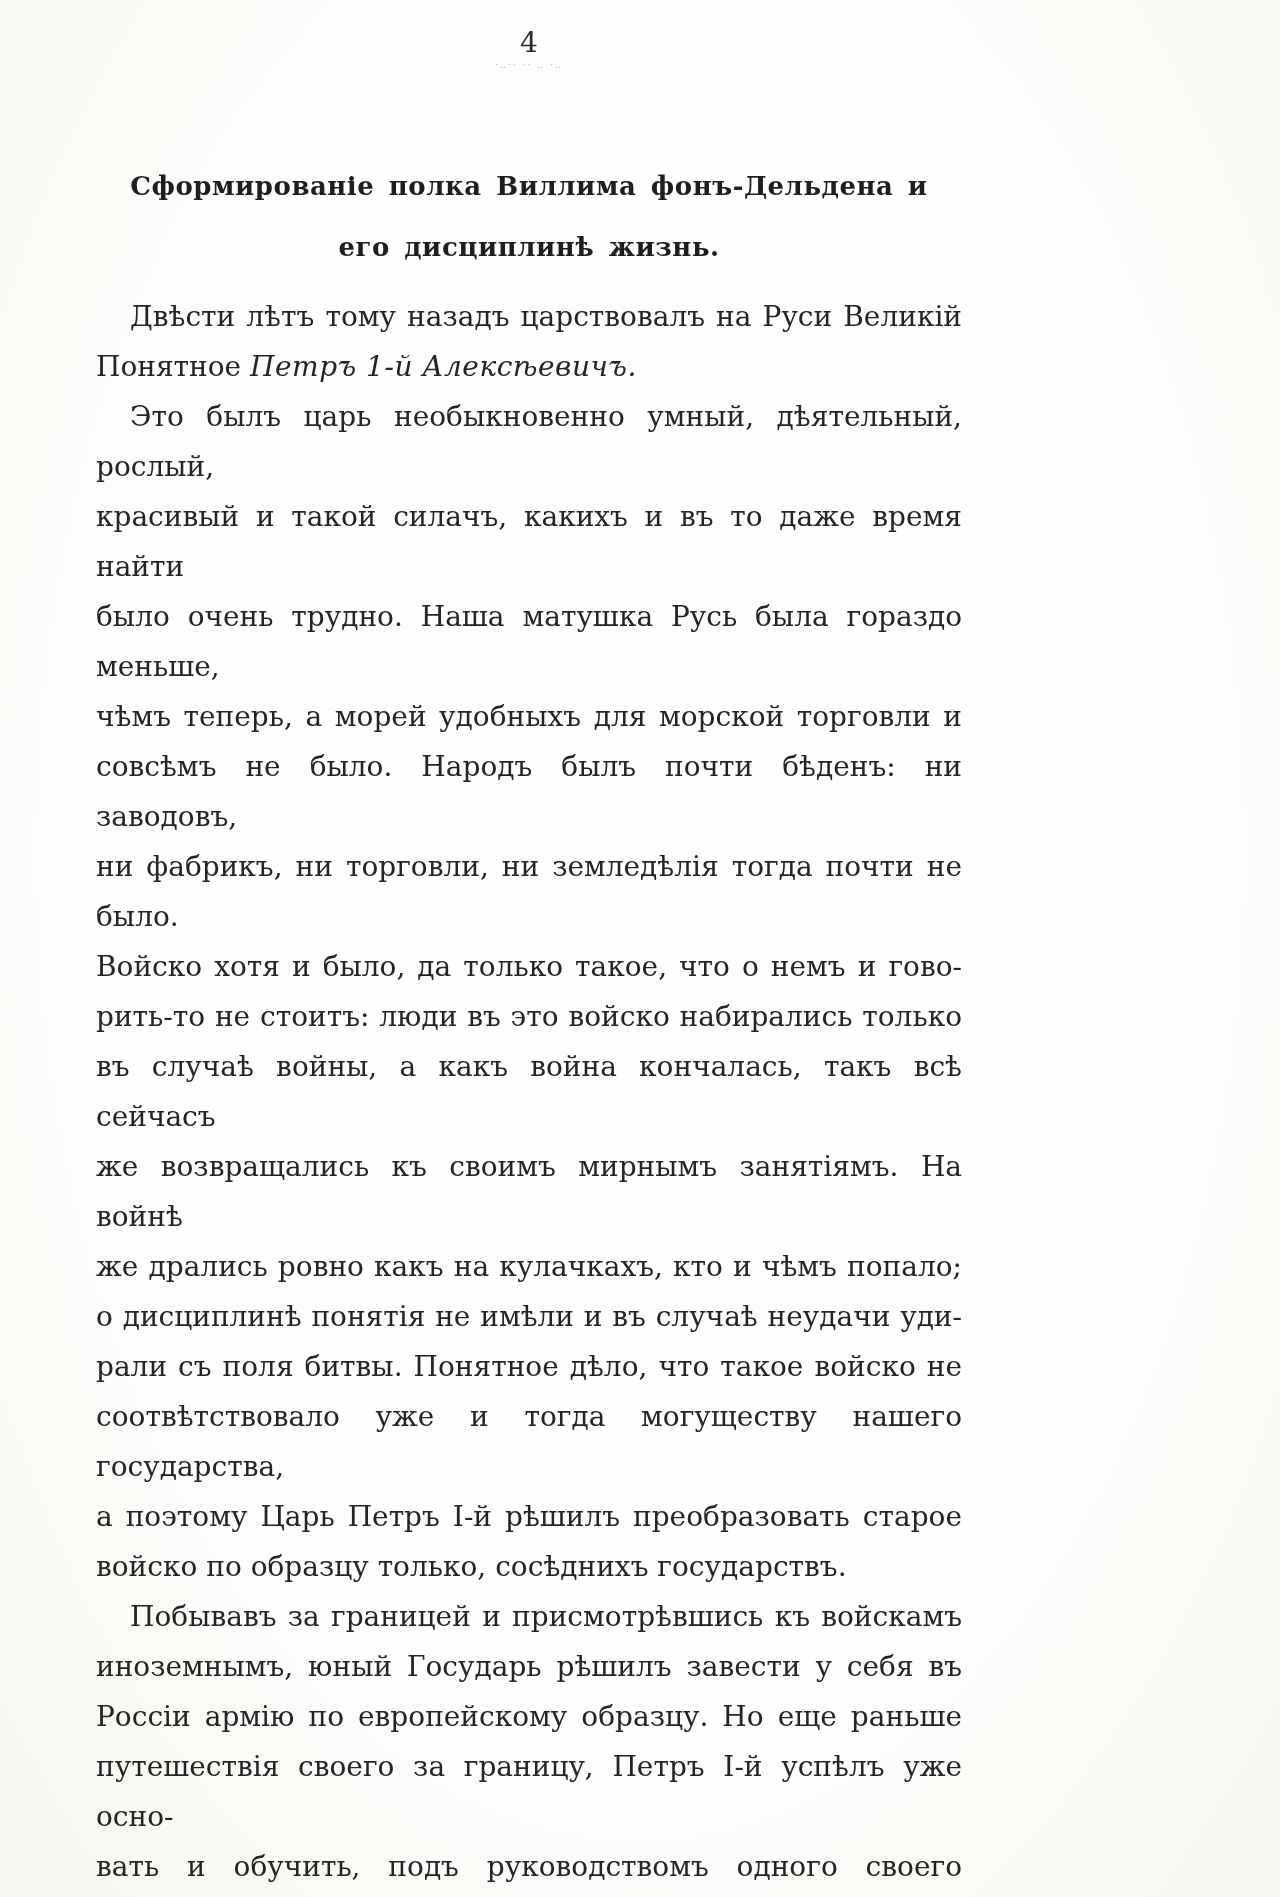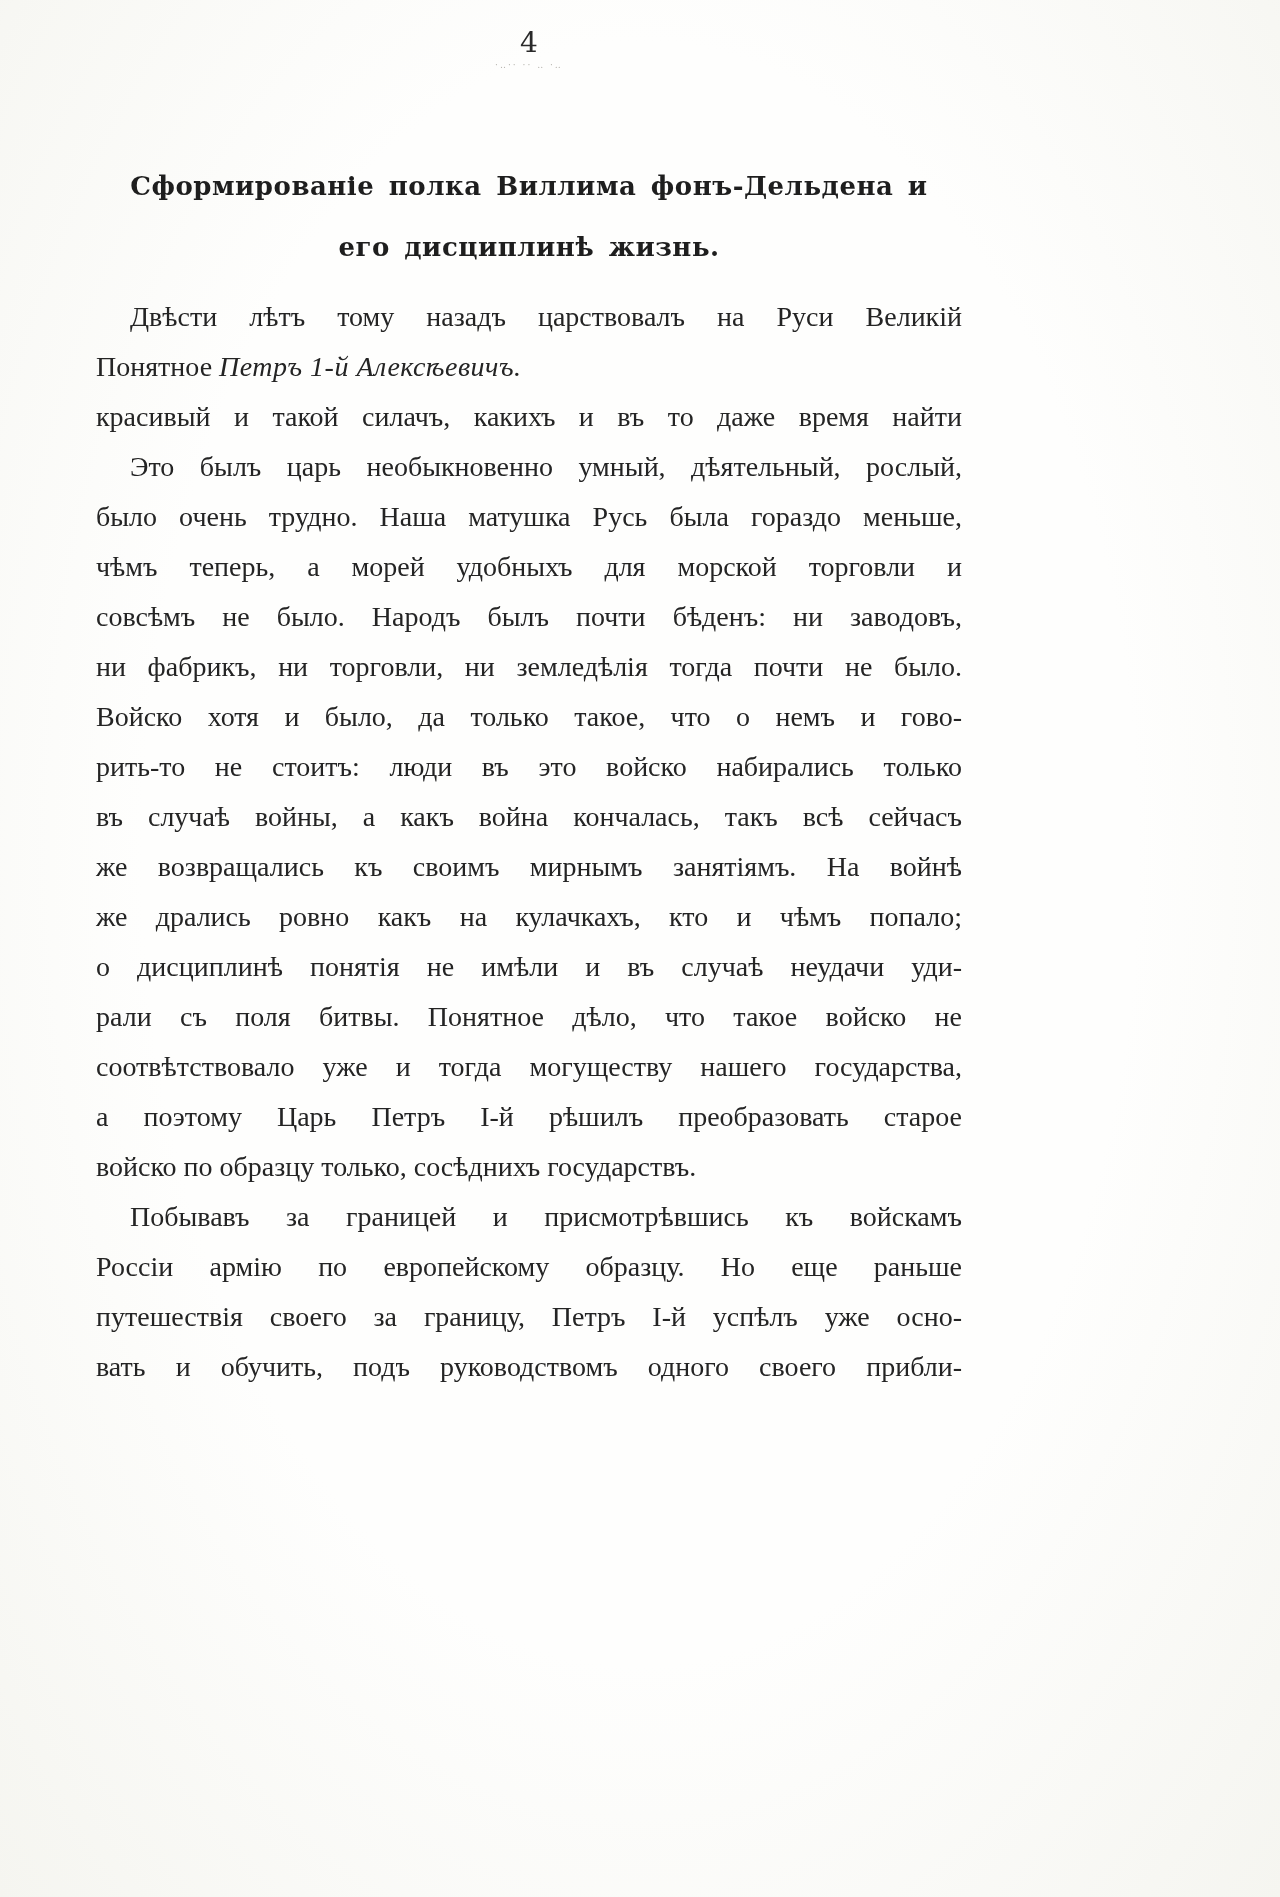--- a/index.html
+++ b/index.html
@@ -52,21 +52,20 @@
     margin-top: 14px;
     font-size: 28px;
     line-height: 50px;
     color: #242424;
   }
   .paragraph { margin: 0; }
   .line {
     text-align: justify;
     text-align-last: justify;
     text-justify: inter-word;
-    font-family: Liberation Serif, serif;
   }
   .line.no-just {
     text-align-last: left;
   }
   .line.indent {
     text-indent: 34px;
   }
   .line em {
     font-style: italic;
     letter-spacing: 0.5px;
@@ -87,39 +86,40 @@
       <div>его дисциплинѣ жизнь.</div>
     </h1>
 
     <div class="body-text">
 
     <div class="paragraph">
           <div class="line indent">Двѣсти лѣтъ тому назадъ царствовалъ на Руси Великій</div>
           <div class="line no-just"><span>Понятное </span><em>Петръ 1-й Алексѣевичъ.</em></div>
         </div>
         <div class="paragraph">
+          <div class="line indent">Это былъ царь необыкновенно умный, дѣятельный, рослый,</div>
           <div class="line">красивый и такой силачъ, какихъ и въ то даже время найти</div>
-          <div class="line indent">Это былъ царь необыкновенно умный, дѣятельный, рослый,</div>
           <div class="line">было очень трудно. Наша матушка Русь была гораздо меньше,</div>
           <div class="line">чѣмъ теперь, а морей удобныхъ для морской торговли и</div>
           <div class="line">совсѣмъ не было. Народъ былъ почти бѣденъ: ни заводовъ,</div>
           <div class="line">ни фабрикъ, ни торговли, ни земледѣлія тогда почти не было.</div>
           <div class="line">Войско хотя и было, да только такое, что о немъ и гово-</div>
           <div class="line">рить-то не стоитъ: люди въ это войско набирались только</div>
           <div class="line">въ случаѣ войны, а какъ война кончалась, такъ всѣ сейчасъ</div>
           <div class="line">же возвращались къ своимъ мирнымъ занятіямъ. На войнѣ</div>
           <div class="line">же дрались ровно какъ на кулачкахъ, кто и чѣмъ попало;</div>
           <div class="line">о дисциплинѣ понятія не имѣли и въ случаѣ неудачи уди-</div>
           <div class="line">рали съ поля битвы. Понятное дѣло, что такое войско не</div>
           <div class="line">соотвѣтствовало уже и тогда могуществу нашего государства,</div>
           <div class="line">а поэтому Царь Петръ I-й рѣшилъ преобразовать старое</div>
           <div class="line no-just">войско по образцу только, сосѣднихъ государствъ.</div>
         </div>
         <div class="paragraph">
           <div class="line indent">Побывавъ за границей и присмотрѣвшись къ войскамъ</div>
+          <div class="line">иноземнымъ, юный Государь рѣшилъ завести у себя въ</div>
           <div class="line">Россіи армію по европейскому образцу. Но еще раньше</div>
           <div class="line">путешествія своего за границу, Петръ I-й успѣлъ уже осно-</div>
           <div class="line">вать и обучить, подъ руководствомъ одного своего прибли-</div>
         </div>
       </div>
 
   </div>
 </div>
 
 </body></html>

